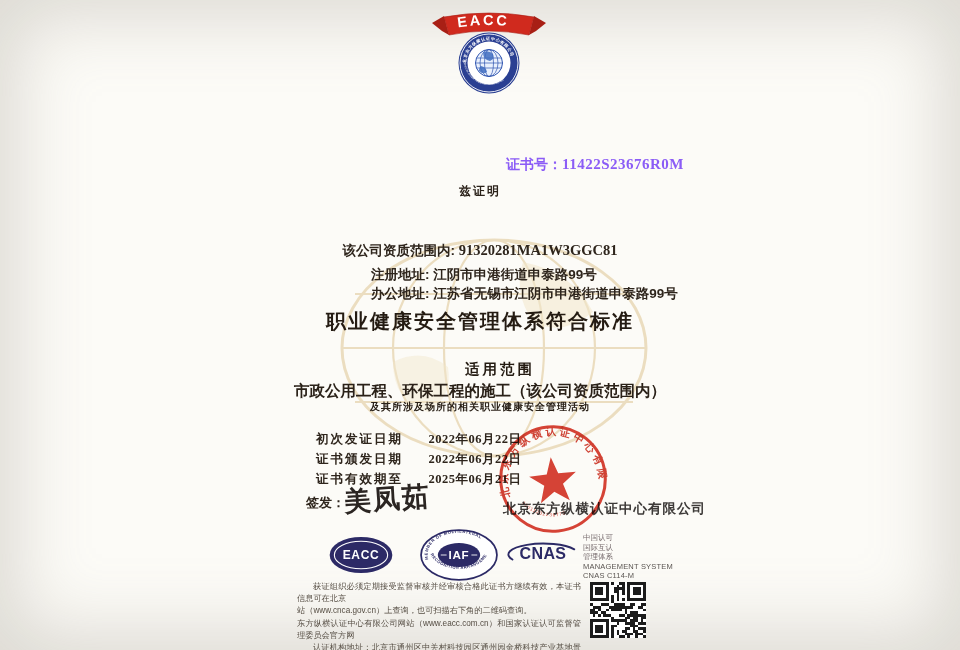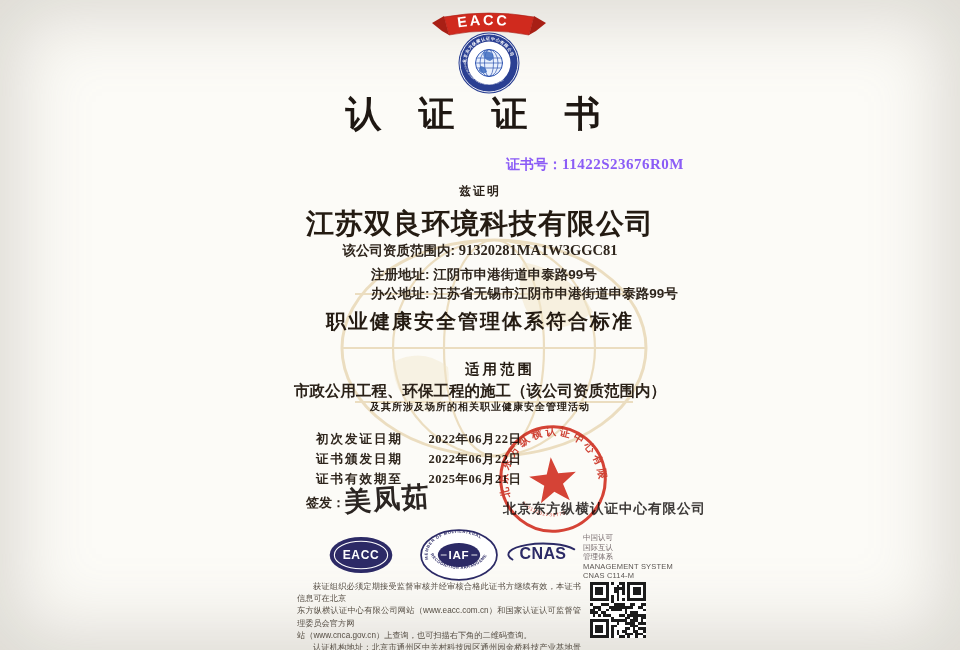--- a/index.html
+++ b/index.html
@@ -91,27 +91,25 @@
     <g>
       <path d="M16,8 L4,15 L14,23 L21,27 Z" fill="#a81f15"></path>
       <path d="M106,8 L118,15 L108,23 L101,27 Z" fill="#a81f15"></path>
       <path d="M16,9 Q61,1 106,9 L101,27 Q61,19 21,27 Z" fill="#d02a1e" stroke="#a81f15" stroke-width="0.6"></path>
       <text font-size="14.5" fill="#ffffff" font-weight="bold" letter-spacing="2.5" font-family="Liberation Sans, sans-serif">
         <textPath href="#hl-ribbon" startOffset="8">EACC</textPath>
       </text>
     </g>
   </svg>
 
-  <div class="abs ctr title">认 证 证 书</div>
   <div class="abs certno">
     <span>证书号：</span><span class="num">11422S23676R0M</span>
   </div>
 
   <div class="abs ctr statement">兹证明</div>
-  <div class="abs ctr company">江苏双良环境科技有限公司</div>
   <div class="abs ctr credit">
     <span>该公司资质范围内:</span>
     <span class="num">91320281MA1W3GGC81</span>
   </div>
 
   <div class="abs addr">
     <div>注册地址: 江阴市申港街道申泰路99号</div>
     <div>办公地址: 江苏省无锡市江阴市申港街道申泰路99号</div>
   </div>
 
@@ -187,22 +185,22 @@
   <div class="abs cnastext">
     <div>中国认可</div>
     <div>国际互认</div>
     <div>管理体系</div>
     <div class="en">MANAGEMENT SYSTEM</div>
     <div class="en">CNAS C114-M</div>
   </div>
 
   <div class="abs fine">
     <p class="ind">获证组织必须定期接受监督审核并经审核合格此证书方继续有效，本证书信息可在北京</p>
+    <p>站（www.cnca.gov.cn）上查询，也可扫描右下角的二维码查询。</p>
     <p>东方纵横认证中心有限公司网站（www.eacc.com.cn）和国家认证认可监督管理委员会官方网</p>
-    <p>站（www.cnca.gov.cn）上查询，也可扫描右下角的二维码查询。</p>
     <p class="ind">认证机构地址：北京市通州区中关村科技园区通州园金桥科技产业基地景盛南四街13号</p>
 
   </div>
 
   <svg class="abs qr" id="qr" viewBox="0 0 21 21" shape-rendering="crispEdges">
       <rect x="0" y="0" width="21" height="21" fill="#ffffff"></rect>
       <rect x="0" y="0" width="1" height="1" fill="#1c1c1c"></rect>
       <rect x="1" y="0" width="1" height="1" fill="#1c1c1c"></rect>
       <rect x="2" y="0" width="1" height="1" fill="#1c1c1c"></rect>
       <rect x="3" y="0" width="1" height="1" fill="#1c1c1c"></rect>

